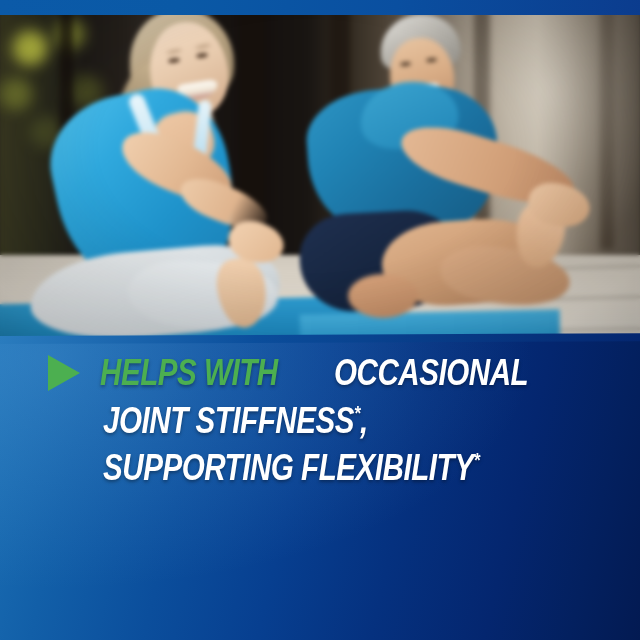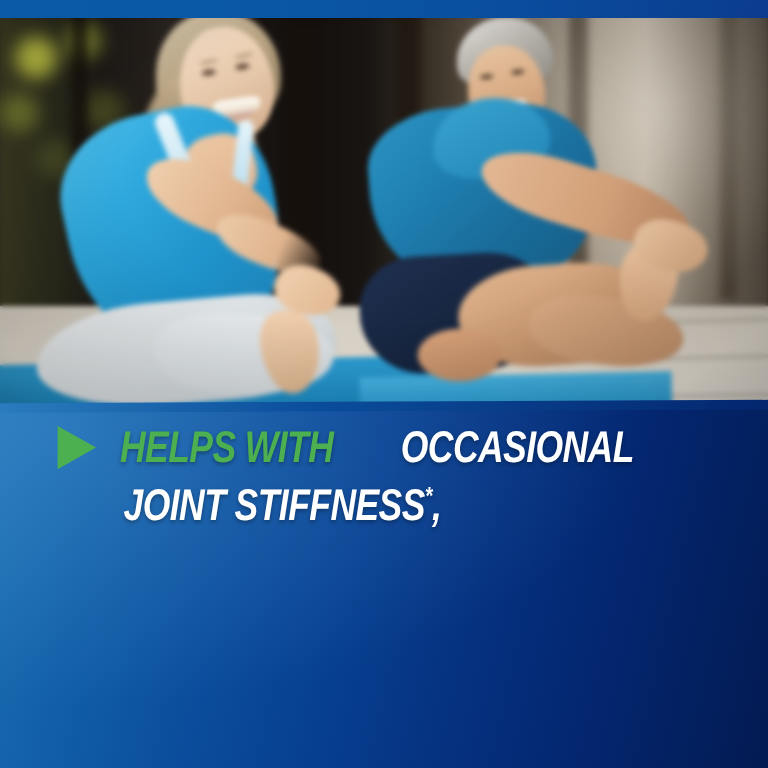--- a/index.html
+++ b/index.html
@@ -435,18 +435,21 @@
         <span class="play-icon"></span>
         <span class="txt txt-green">HELPS WITH</span>
         <span class="gap"></span>
         <span class="txt txt-white">OCCASIONAL</span>
       </div>
 
       <div class="headline-line line-2">
         <span class="txt txt-white"><span>JOINT STIFFNESS</span><span class="sup">*</span><span>,</span></span>
       </div>
 
+      <div class="headline-line line-3">
+        <span class="txt txt-white"><span>SUPPORTING FLEXIBILITY</span><span class="sup">*</span></span>
+      </div>
 
 
     </div>
   </div>
 
 </div>
 
 </body></html>

